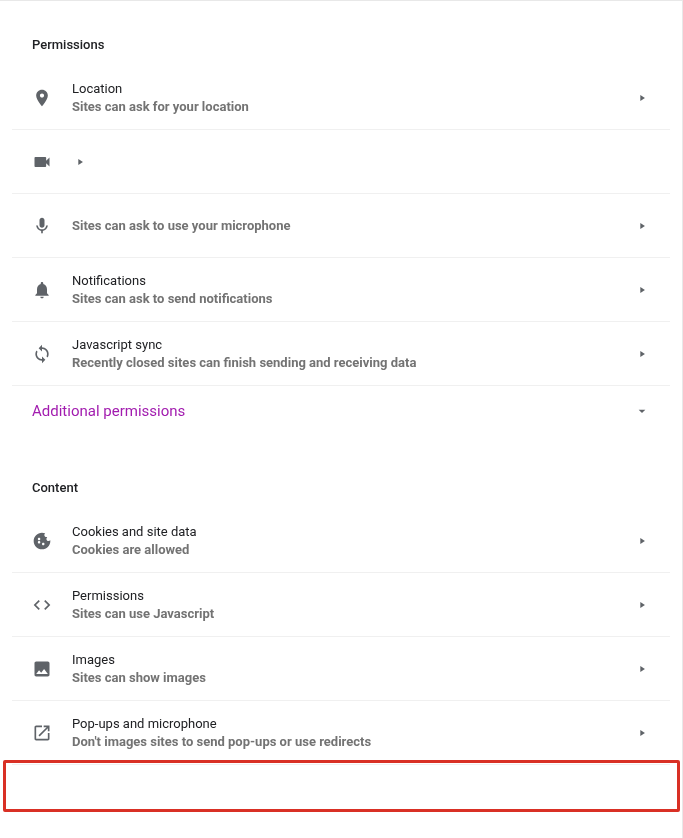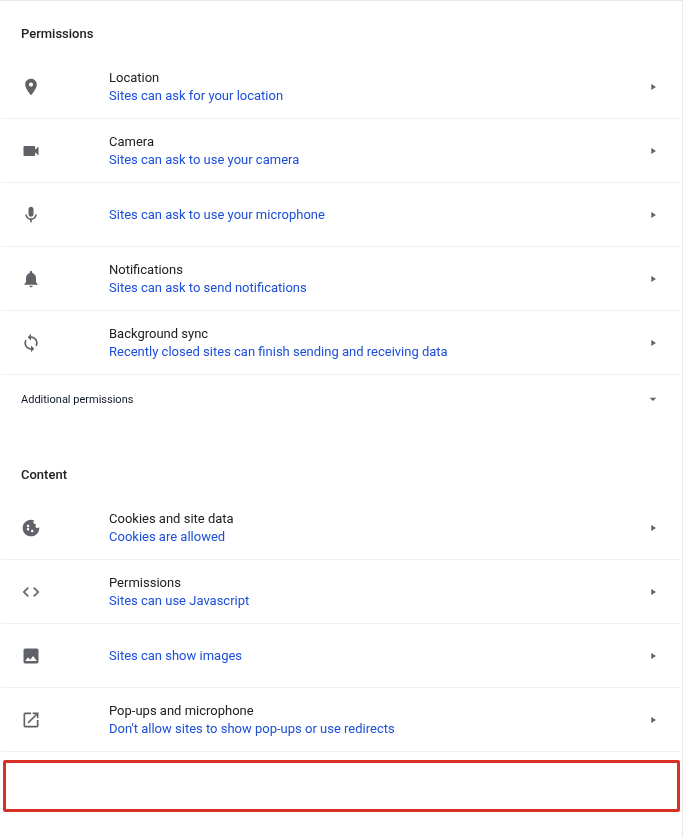--- a/index.html
+++ b/index.html
@@ -10,39 +10,38 @@
     body {
       font-family: 'Segoe UI', Roboto, Arial, sans-serif;
       background: #ffffff;
       width: 683px;
       height: 838px;
       position: relative;
     }
     .container {
       width: 100%;
       height: 100%;
-      padding: 1px;
+      padding: 12px;
       border-right: 1px solid #e8e8e8;
       border-top: 1px solid #e8e8e8;
       overflow: hidden;
     }
     .section-header {
       font-size: 13px;
       font-weight: 500;
       color: #202124;
       padding: 24px 20px 14px 20px;
     }
     .settings-row {
       display: flex;
       align-items: center;
       padding: 14px 20px;
       border-bottom: 1px solid #f0f0f0;
       cursor: pointer;
       min-height: 64px;
-      gap: 48px;
     }
     .row-icon {
       width: 20px;
       height: 20px;
       display: flex;
       align-items: center;
       justify-content: center;
       margin-right: 20px;
       flex-shrink: 0;
       color: #5f6368;
@@ -58,22 +57,22 @@
       flex-direction: column;
     }
     .row-title {
       font-size: 13px;
       color: #202124;
       font-weight: 400;
       margin-bottom: 3px;
     }
     .row-subtitle {
       font-size: 13px;
-      color: #1d4ed8;
-      font-weight: 400;
+      color: #737373;
+      font-weight: 700;
     }
     .row-arrow {
       width: 16px;
       height: 16px;
       display: flex;
       align-items: center;
       justify-content: center;
       color: #5f6368;
       flex-shrink: 0;
     }
@@ -82,22 +81,22 @@
     }
     .expand-row {
       display: flex;
       align-items: center;
       padding: 16px 20px;
       cursor: pointer;
       min-height: 48px;
     }
     .expand-row .row-title {
       flex: 1;
-      font-size: 11px;
-      color: #0f172a;
+      font-size: 15px;
+      color: #a21caf;
       margin-bottom: 0;
     }
     .highlight-box {
       border: 3px solid #d93025;
       position: absolute;
       left: 3px;
       right: 3px;
       top: 760px;
       height: 52px;
       pointer-events: none;
@@ -130,24 +129,20 @@
         </svg>
     </div>
   </div>
 
   <div class="settings-row">
     <div class="row-icon">
       <svg viewBox="0 0 24 24">
           <path d="M17 10.5V7c0-.55-.45-1-1-1H4c-.55 0-1 .45-1 1v10c0 .55.45 1 1 1h12c.55 0 1-.45 1-1v-3.5l4 4v-11l-4 4z"></path>
         </svg>
     </div>
-    <div class="row-text">
-      <div class="row-title">Camera</div>
-      <div class="row-subtitle">Sites can ask to use your camera</div>
-    </div>
     <div class="row-arrow">
       <svg viewBox="0 0 24 24" width="10" height="10">
           <path d="M8 5v14l11-7z"></path>
         </svg>
     </div>
   </div>
 
   <div class="settings-row">
     <div class="row-icon">
       <svg viewBox="0 0 24 24">
@@ -181,21 +176,21 @@
     </div>
   </div>
 
   <div class="settings-row">
     <div class="row-icon">
       <svg viewBox="0 0 24 24">
           <path d="M12 4V1L8 5l4 4V6c3.31 0 6 2.69 6 6 0 1.01-.25 1.97-.7 2.8l1.46 1.46C19.54 15.03 20 13.57 20 12c0-4.42-3.58-8-8-8zm0 14c-3.31 0-6-2.69-6-6 0-1.01.25-1.97.7-2.8L5.24 7.74C4.46 8.97 4 10.43 4 12c0 4.42 3.58 8 8 8v3l4-4-4-4v3z"></path>
         </svg>
     </div>
     <div class="row-text">
-      <div class="row-title">Background sync</div>
+      <div class="row-title">Javascript sync</div>
       <div class="row-subtitle">Recently closed sites can finish sending and receiving data</div>
     </div>
     <div class="row-arrow">
       <svg viewBox="0 0 24 24" width="10" height="10">
           <path d="M8 5v14l11-7z"></path>
         </svg>
     </div>
   </div>
 
   <div class="expand-row">
@@ -245,38 +240,39 @@
     </div>
   </div>
 
   <div class="settings-row">
     <div class="row-icon">
       <svg viewBox="0 0 24 24">
           <path d="M21 19V5c0-1.1-.9-2-2-2H5c-1.1 0-2 .9-2 2v14c0 1.1.9 2 2 2h14c1.1 0 2-.9 2-2zM8.5 13.5l2.5 3.01L14.5 12l4.5 6H5l3.5-4.5z"></path>
         </svg>
     </div>
     <div class="row-text">
+      <div class="row-title">Images</div>
       <div class="row-subtitle">Sites can show images</div>
     </div>
     <div class="row-arrow">
       <svg viewBox="0 0 24 24" width="10" height="10">
           <path d="M8 5v14l11-7z"></path>
         </svg>
     </div>
   </div>
 
   <div class="settings-row">
     <div class="row-icon">
       <svg viewBox="0 0 24 24">
           <path d="M19 19H5V5h7V3H5c-1.11 0-2 .9-2 2v14c0 1.1.89 2 2 2h14c1.1 0 2-.9 2-2v-7h-2v7zM14 3v2h3.59l-9.83 9.83 1.41 1.41L19 6.41V10h2V3h-7z"></path>
         </svg>
     </div>
     <div class="row-text">
       <div class="row-title">Pop-ups and microphone</div>
-      <div class="row-subtitle">Don't allow sites to show pop-ups or use redirects</div>
+      <div class="row-subtitle">Don't images sites to send pop-ups or use redirects</div>
     </div>
     <div class="row-arrow">
       <svg viewBox="0 0 24 24" width="10" height="10">
           <path d="M8 5v14l11-7z"></path>
         </svg>
     </div>
   </div>
 
 
 </div>

